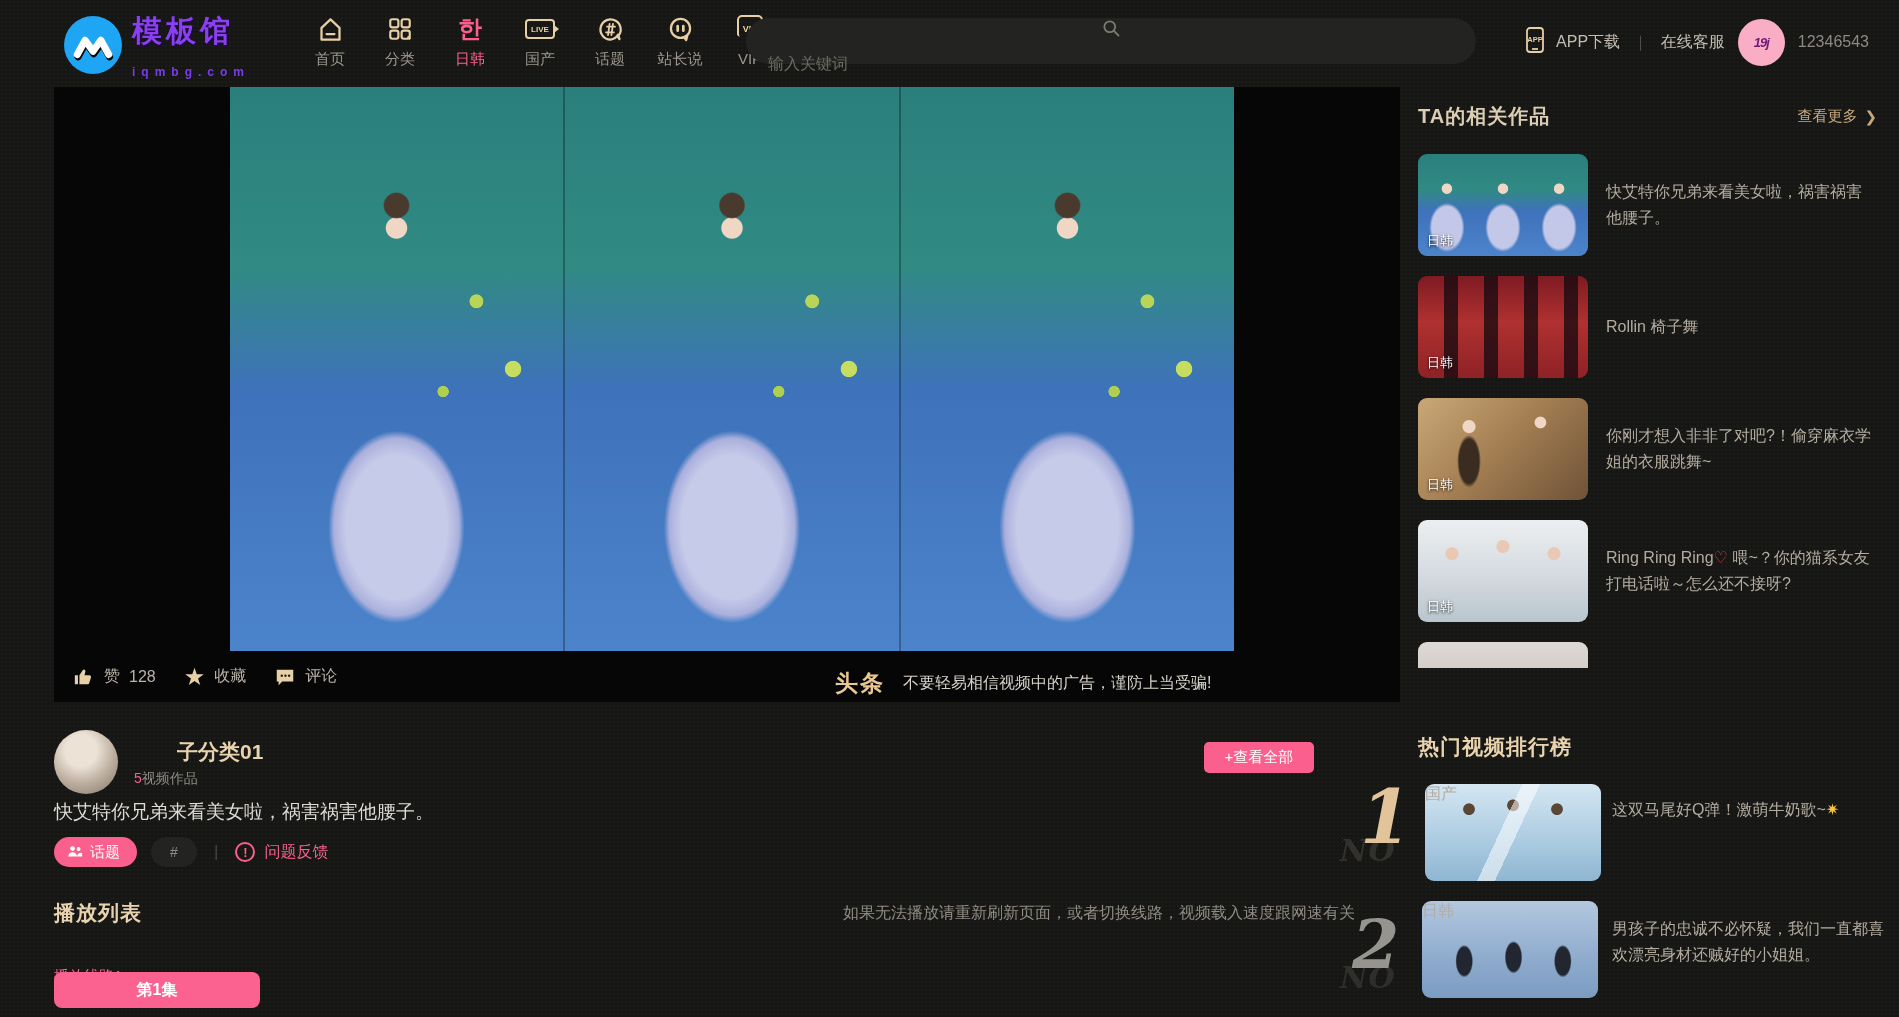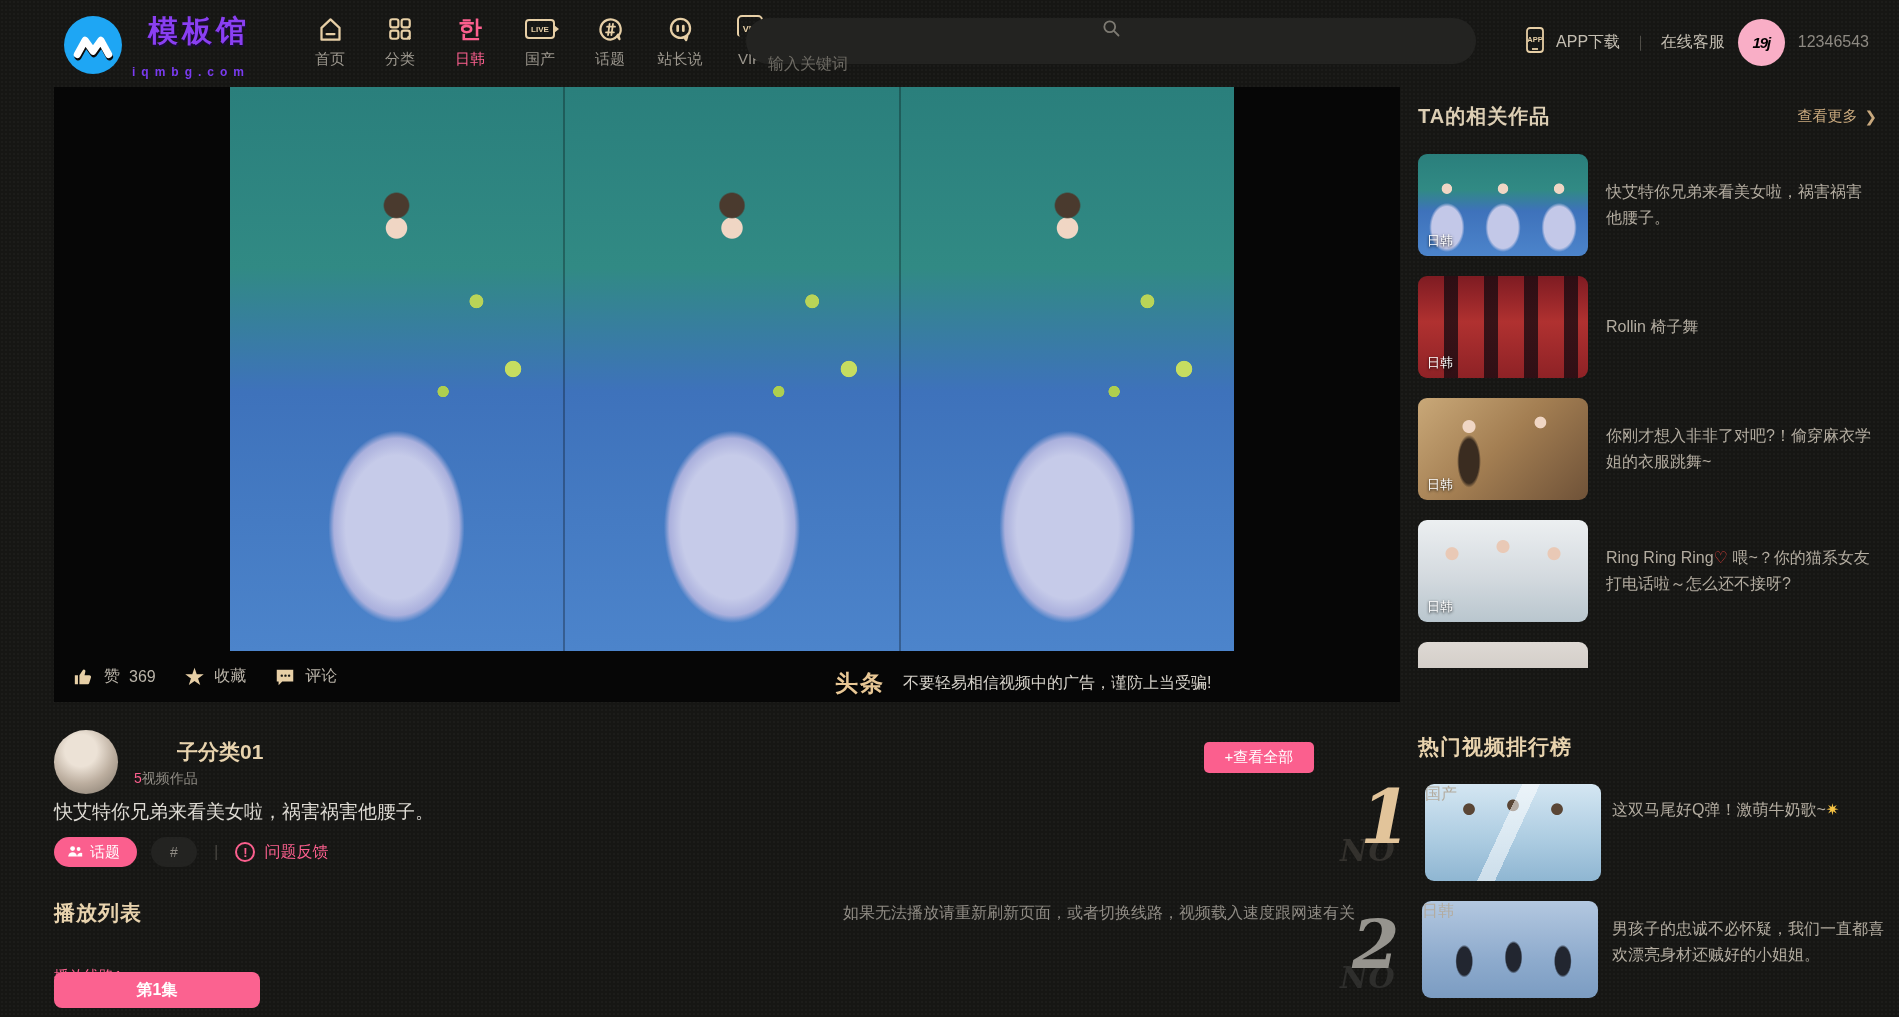--- a/index.html
+++ b/index.html
@@ -10,21 +10,21 @@
     background-image: radial-gradient(circle, rgba(255,255,255,0.028) 1px, transparent 1.3px);
     background-size:4px 4px;
     font-family:"Liberation Sans", sans-serif;
     color:#b3aca0;
   }
 
   
   .navbar { position:absolute; top:0; left:0; width:1899px; height:84px; }
   .logo { position:absolute; left:64px; top:11px; display:flex; align-items:center; gap:10px; cursor:pointer; }
   .logo-circle { width:58px; height:58px; border-radius:50%; background:#1ea6f4; display:flex; align-items:center; justify-content:center; }
-  .logo-txt { display:flex; flex-direction:column; align-items:flex-end; }
+  .logo-txt { display:flex; flex-direction:column; align-items:flex-start; }
   .logo-title { color:#8a3ff2; font-size:30px; font-weight:bold; letter-spacing:4px; text-shadow:1px 2px 0 rgba(30,8,70,.8); }
   .logo-domain { color:#7a3bf0; font-size:12px; font-weight:bold; letter-spacing:6px; margin-top:13px; }
 
   .nav { position:absolute; left:306px; top:14px; display:flex; gap:22px; }
   .nav-item { display:flex; flex-direction:column; align-items:center; gap:6px; min-width:48px; color:#9c978e; font-size:15px; cursor:pointer; }
   .ni-icon { height:30px; display:flex; align-items:center; justify-content:center; color:#e7cfa6; }
   .nav-item.active, .nav-item.active .ni-icon { color:#fb5f8e; }
   .ni-glyph { font-size:24px; font-weight:bold; line-height:1; }
   .live-box { width:30px; height:20px; border:2px solid currentColor; border-radius:4px; display:flex; align-items:center; justify-content:center; font-size:8px; font-weight:bold; position:relative; }
   .live-box:before { content:""; position:absolute; right:-6px; top:4px; border-left:5px solid currentColor; border-top:4px solid transparent; border-bottom:4px solid transparent; }
@@ -32,21 +32,21 @@
 
   .search { position:absolute; left:746px; top:18px; width:730px; height:46px; border-radius:23px; background:#232321; display:flex; align-items:center; padding:0 22px; gap:13px;flex-direction:column; }
   .search svg { color:#7d7a72; flex-shrink:0; }
   .search input { background:transparent; border:none; outline:none; color:#cfcac0; font-size:16px; width:100%; font-family:inherit; }
   .search input::placeholder { color:#6e6b64; }
 
   .nav-right { position:absolute; right:30px; top:0; height:84px; display:flex; align-items:center; gap:13px; }
   .nr-link { display:flex; align-items:center; gap:9px; color:#c4beb2; font-size:16px; cursor:pointer; }
   .nr-link .app-ic { color:#e7cfa6; }
   .nr-sep { color:#55534e; font-size:15px; }
-  .badge19 { width:47px; height:47px; border-radius:50%; background:#f9aec6; color:#000000; display:flex; align-items:center; justify-content:center; font-size:15px; font-weight:bold; font-style:italic; cursor:pointer; letter-spacing:-1px; }
+  .badge19 { width:47px; height:47px; border-radius:50%; background:#f9aec6; color:#701a75; display:flex; align-items:center; justify-content:center; font-size:13px; font-weight:bold; font-style:italic; cursor:pointer; letter-spacing:-1px; }
   .user-id { color:#8d8982; font-size:16px; }
 
   
   .player-block { position:absolute; left:54px; top:87px; width:1346px; height:615px; background:#060606; }
   .video-art { position:absolute; left:176px; top:0; width:1004px; height:564px; display:flex; overflow:hidden; cursor:pointer; }
   .v-panel { flex:1; position:relative;
     background:
       radial-gradient(circle 26px at 50% 21%, #4a3a2e 0 46%, rgba(74,58,46,0) 52%),
       radial-gradient(circle 17px at 50% 25%, #f0d6c4 0 60%, rgba(240,214,196,0) 66%),
       radial-gradient(ellipse 92px 130px at 50% 78%, #c6cbe9 0 55%, #aab0dd 68%, rgba(170,176,221,0) 74%),
@@ -274,21 +274,21 @@
       <div class="v-panel"></div>
     </div>
     <div class="action-bar">
       <div class="ab-item">
         <span class="ab-icon">
           <svg width="22" height="22" viewBox="0 0 24 24" fill="currentColor">
               <path d="M2 10h3.4v10H2zM7 20h8.8c.9 0 1.7-.6 1.9-1.5l1.8-5.6A2 2 0 0 0 17.6 10h-5l.9-4a1.6 1.6 0 0 0-2.9-1.3L7 10z"></path>
             </svg>
         </span>
         <span>赞</span>
-        <span>369</span>
+        <span>128</span>
       </div>
       <div class="ab-item">
         <span class="ab-icon ab-star">★</span>
         <span>收藏</span>
       </div>
       <div class="ab-item">
         <span class="ab-icon">
           <svg width="22" height="22" viewBox="0 0 24 24">
               <path d="M3 4h18v13H9l-4 4v-4H3z" fill="currentColor"></path>
               <circle cx="8.5" cy="10.5" r="1.3" fill="#141412"></circle>

